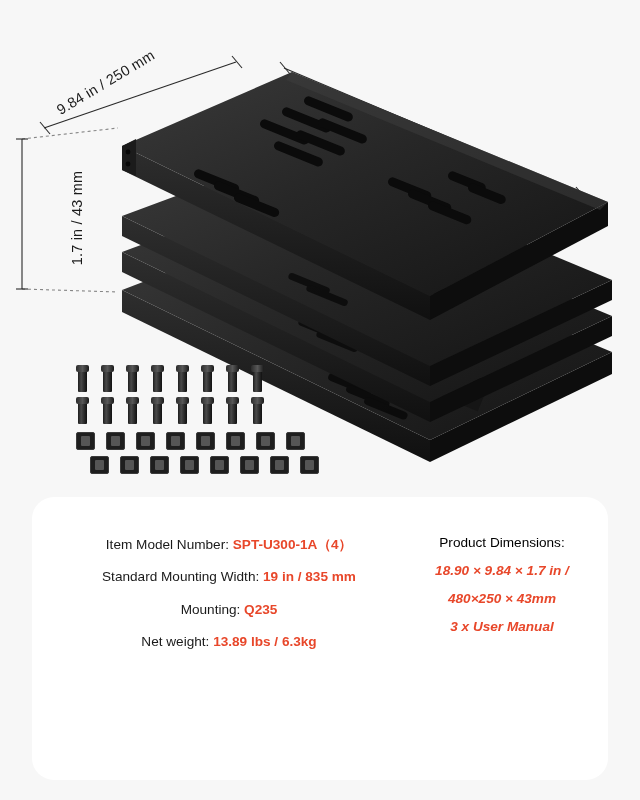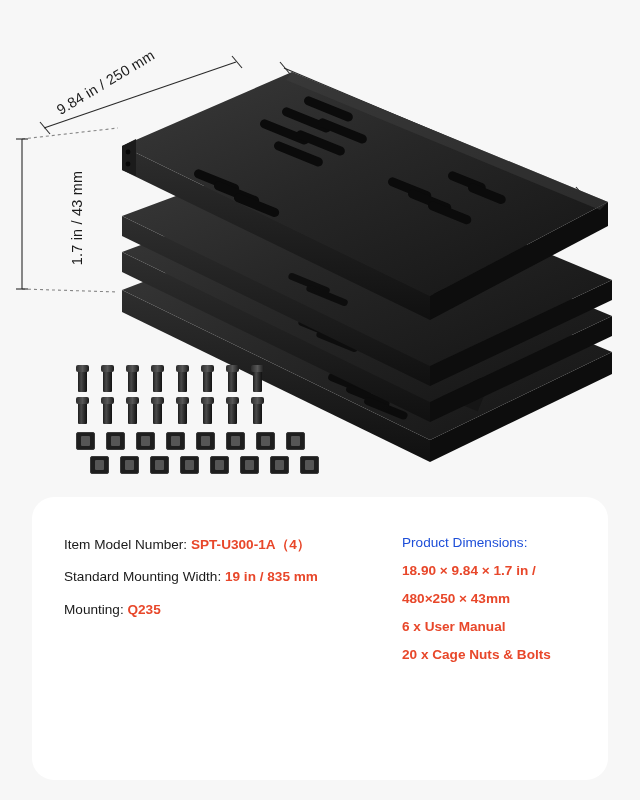--- a/index.html
+++ b/index.html
@@ -107,43 +107,45 @@
     top: 497px;
     width: 576px;
     height: 283px;
     background: #ffffff;
     border-radius: 22px;
   }
   .spec-cols {
     display: flex;
     padding: 38px 0 0 32px;
     gap: 8px;
+    text-align: center;
   }
   .col-left { width: 330px; }
   .col-right { width: 200px; }
   .spec-row {
     font-size: 13.6px;
     color: #1a1a1a;
     line-height: 1.42;
     margin-bottom: 13px;
     white-space: nowrap;
   }
   .spec-label { color: #1a1a1a; }
   .spec-value { color: #e8472a; font-weight: bold; }
   .spec-head {
     font-size: 13.6px;
-    color: #1d4ed8;
+    color: #000000;
     margin-bottom: 13px;
   }
   .spec-val-line {
     font-size: 13.6px;
     color: #e8472a;
     font-weight: bold;
     margin-bottom: 13px;
     white-space: nowrap;
+    font-style: italic;
   }
 </style>
 </head>
 <body>
 
 <div id="product-image">
 
   <svg class="dimlines" viewBox="0 0 640 500">
     <g stroke="#2a2a2a" stroke-width="1.1" fill="none">
 
@@ -306,24 +308,27 @@
         <span class="spec-value">SPT-U300-1A（4）</span>
       </div>
       <div class="spec-row">
         <span class="spec-label">Standard Mounting Width:</span>
         <span class="spec-value">19 in / 835 mm</span>
       </div>
       <div class="spec-row">
         <span class="spec-label">Mounting:</span>
         <span class="spec-value">Q235</span>
       </div>
+      <div class="spec-row">
+        <span class="spec-label">Net weight:</span>
+        <span class="spec-value">13.89 lbs / 6.3kg</span>
+      </div>
     </div>
 
     <div class="col-right">
       <div class="spec-head">Product Dimensions:</div>
       <div class="spec-val-line">18.90 × 9.84 × 1.7 in /</div>
       <div class="spec-val-line">480×250 × 43mm</div>
-      <div class="spec-val-line">6 x User Manual</div>
-      <div class="spec-val-line">20 x Cage Nuts &amp; Bolts</div>
+      <div class="spec-val-line">3 x User Manual</div>
     </div>
 
   </div>
 </div>
 
 </body></html>

